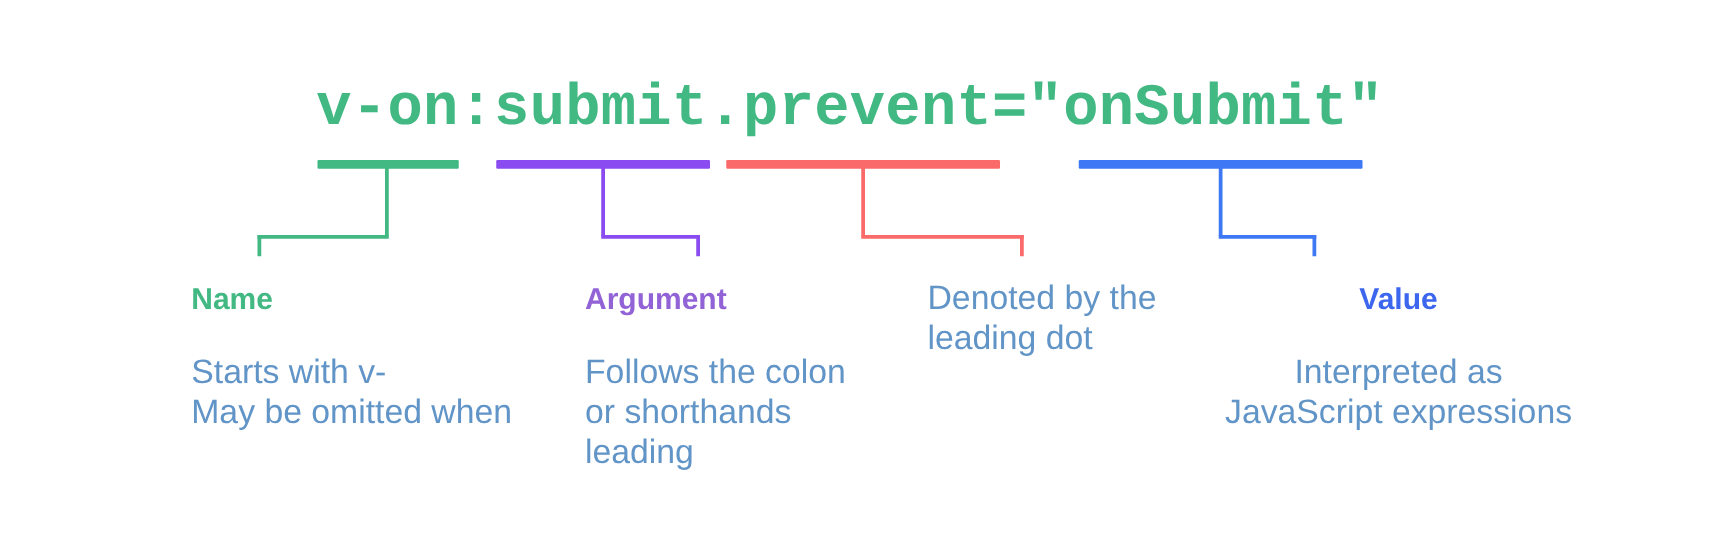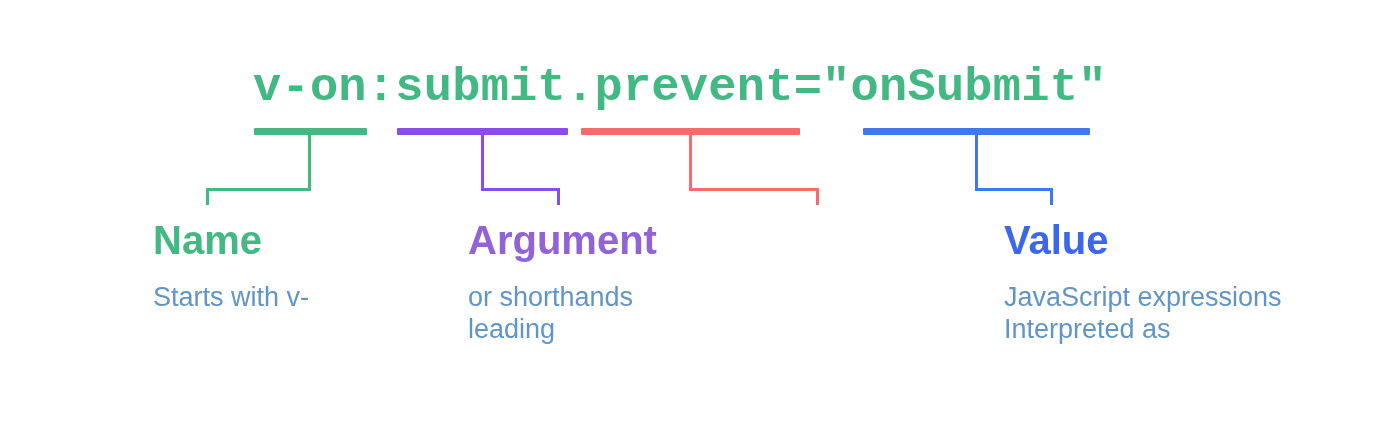--- a/index.html
+++ b/index.html
@@ -58,23 +58,23 @@
   .t.g3 { left: 1050px; }
 
   .col {
     position: absolute;
     top: 222px;
     white-space: nowrap;
   }
   .col.g0 { left: 153px; }
   .col.g1 { left: 468px; }
   .col.g2 { left: 742px; }
-  .col.g3 { left: 1004px; }
+  .col.g3 { left: 980px; text-align: center; }
   .col-label {
-    font-size: 40px;
+    font-size: 24px;
     font-weight: bold;
     line-height: 36px;
     margin: 0 0 23px 0;
   }
   .col-desc {
     font-size: 27px;
     line-height: 32px;
     font-weight: normal;
   }
 </style>
@@ -103,35 +103,41 @@
   <div class="conn t g2" style="background: rgb(251, 106, 106);"></div>
 
   <div class="conn v g3" style="background: rgb(62, 120, 244);"></div>
   <div class="conn h g3" style="background: rgb(62, 120, 244);"></div>
   <div class="conn t g3" style="background: rgb(62, 120, 244);"></div>
 
   <div class="col g0">
     <div class="col-label" style="color: rgb(66, 184, 131);">Name</div>
     <div class="col-desc" style="color: rgb(97, 148, 199);">
       <div>Starts with v-</div>
+      <div>May be omitted when</div>
     </div>
   </div>
 
   <div class="col g1">
     <div class="col-label" style="color: rgb(146, 99, 214);">Argument</div>
     <div class="col-desc" style="color: rgb(97, 148, 199);">
+      <div>Follows the colon</div>
       <div>or shorthands</div>
       <div>leading</div>
     </div>
   </div>
 
   <div class="col g2">
+    <div class="col-desc" style="color: rgb(97, 148, 199);">
+      <div>Denoted by the</div>
+      <div>leading dot</div>
+    </div>
   </div>
 
   <div class="col g3">
     <div class="col-label" style="color: rgb(60, 102, 238);">Value</div>
     <div class="col-desc" style="color: rgb(97, 148, 199);">
+      <div>Interpreted as</div>
       <div>JavaScript expressions</div>
-      <div>Interpreted as</div>
     </div>
   </div>
 
 </div>
 
 </body></html>

